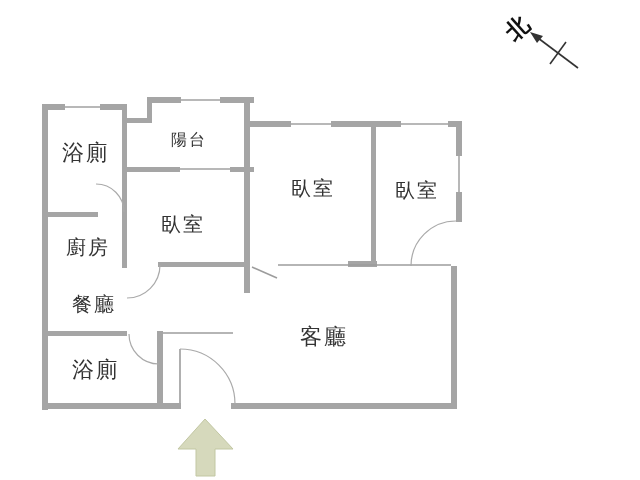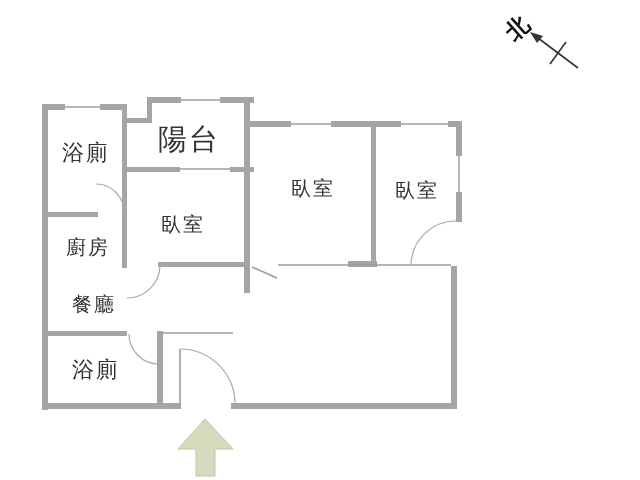--- a/index.html
+++ b/index.html
@@ -8,21 +8,21 @@
     overflow:hidden; font-family:"DejaVu Sans","Liberation Sans",sans-serif;
   }
   #plan-svg { position:absolute; left:0; top:0; }
   .room-label {
     position:absolute; transform:translate(-50%,-50%);
     font-family:"DejaVu Serif","Liberation Serif",serif;
     color:#333; letter-spacing:2px; white-space:nowrap; font-size:22px;
     z-index:2;
   }
   .lbl-bath-top    { left:86px;  top:153px; }
-  .lbl-balcony     { left:189px; top:140px; font-size:29px; }
+  .lbl-balcony     { left:189px; top:140px; font-size:16px; }
   .lbl-bed-middle  { left:183px; top:224px; font-size:20px; }
   .lbl-bed-top     { left:313px; top:188px; font-size:20px; }
   .lbl-bed-right   { left:417px; top:190px; font-size:20px; }
   .lbl-kitchen     { left:88px;  top:247px; font-size:20px;text-align:right; }
   .lbl-dining      { left:94px;  top:304px; font-size:20px; }
   .lbl-bath-bottom { left:96px;  top:370px; }
   .lbl-living      { left:324px; top:337px; font-size:22px; }
   #watermark {
     position:absolute; left:154px; top:218px; z-index:3;
     font-family:"DejaVu Sans","Liberation Sans",sans-serif;
@@ -134,17 +134,18 @@
   </svg>
 
   <div class="room-label lbl-bath-top">浴廁</div>
   <div class="room-label lbl-balcony">陽台</div>
   <div class="room-label lbl-bed-middle">臥室</div>
   <div class="room-label lbl-bed-top">臥室</div>
   <div class="room-label lbl-bed-right">臥室</div>
   <div class="room-label lbl-kitchen">廚房</div>
   <div class="room-label lbl-dining">餐廳</div>
   <div class="room-label lbl-bath-bottom">浴廁</div>
+  <div class="room-label lbl-living">客廳</div>
 
 
   <div id="north-char">北</div>
 
 </div>
 
 </body></html>

